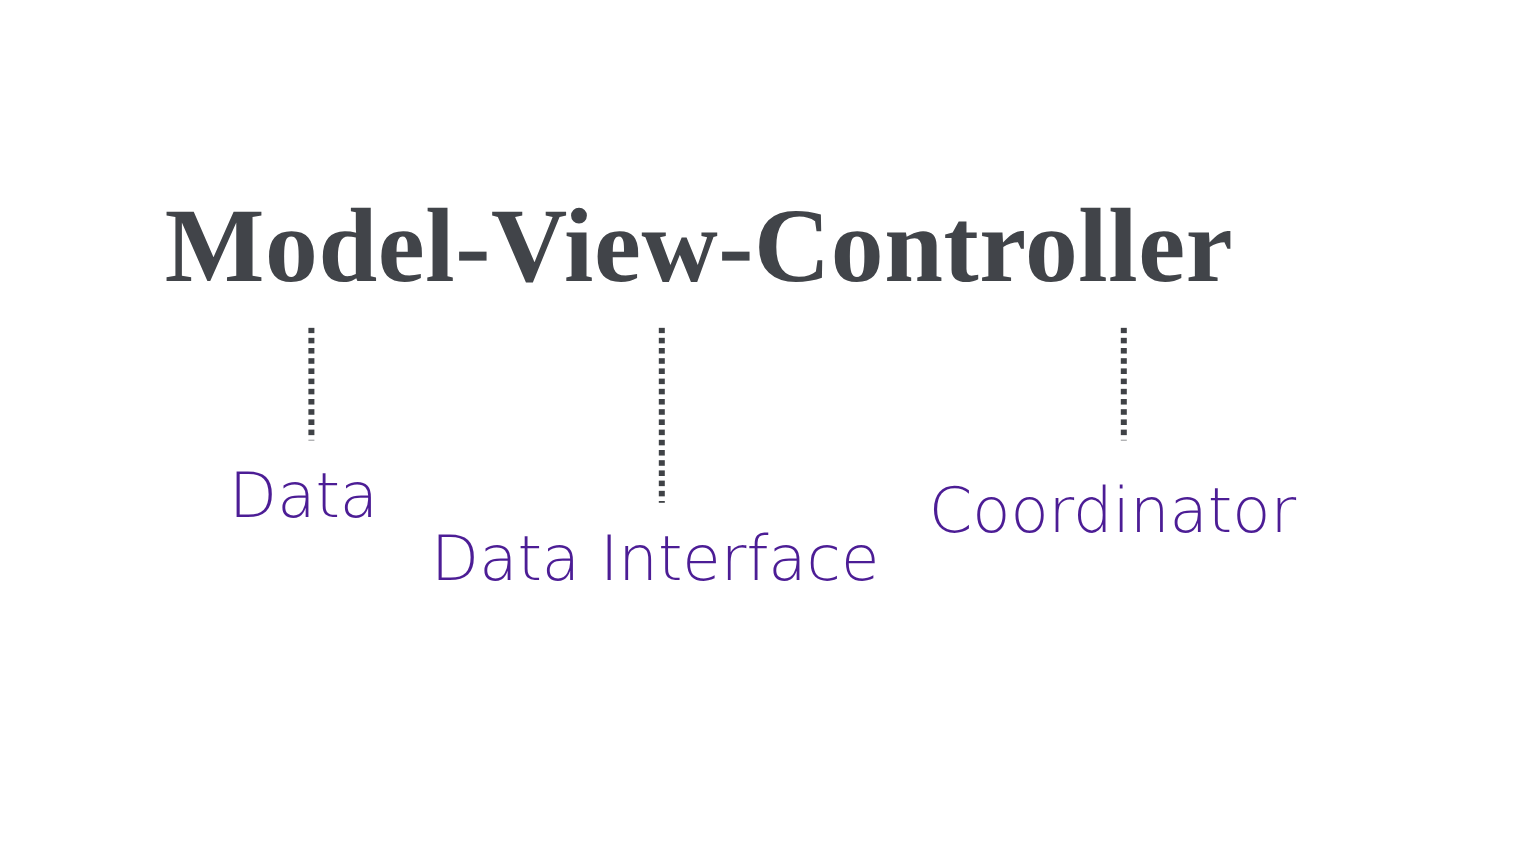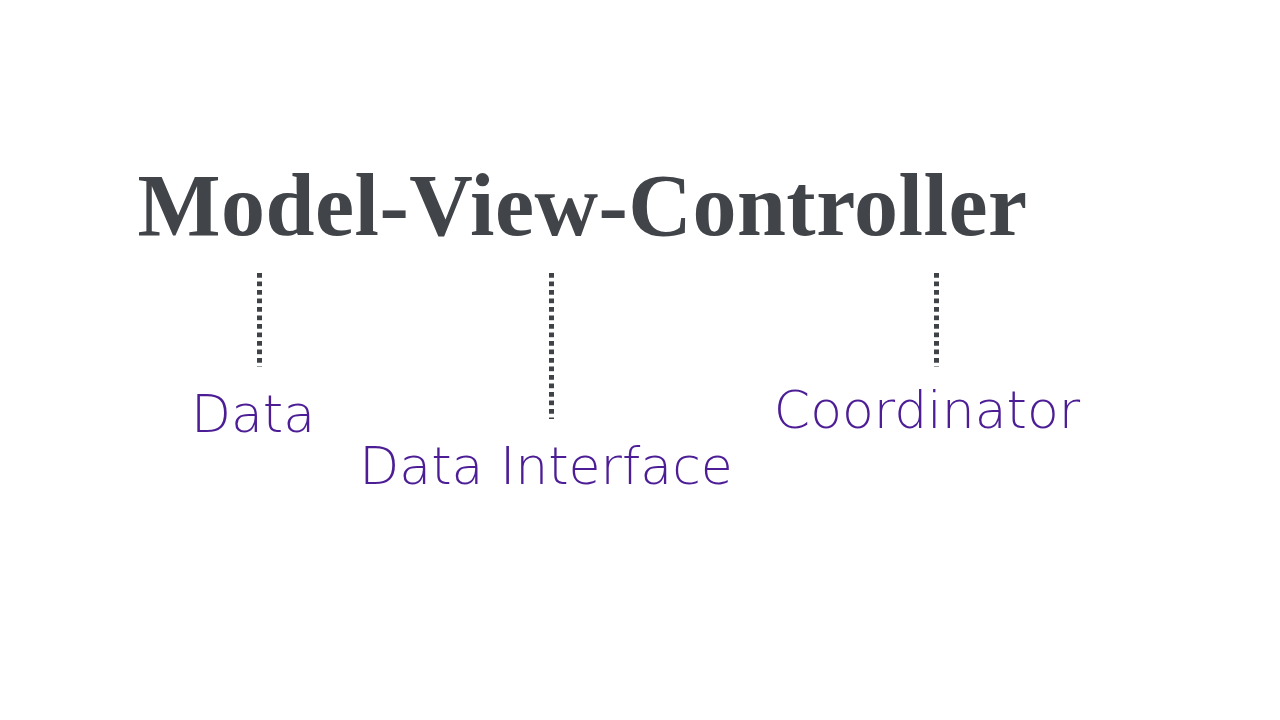--- a/index.html
+++ b/index.html
@@ -64,21 +64,21 @@
     font-size: 52px;
     font-weight: 300;
     color: #4c1d95;
     line-height: 1.0;
     white-space: nowrap;
     transform: translateX(-50%);
     text-align: left;
   }
   .label-data { left: 253px; top: 388px; }
   .label-ui   { left: 546px; top: 440px; }
-  .label-coord{ left: 927px; top: 384px; }
+  .label-coord{ left: 927px; top: 400px; }
 </style>
 </head>
 <body>
 
 <div id="slide">
 
   <div class="title">Model-View-Controller</div>
 
   <div class="leader leader-1"></div>
   <div class="leader leader-2"></div>

